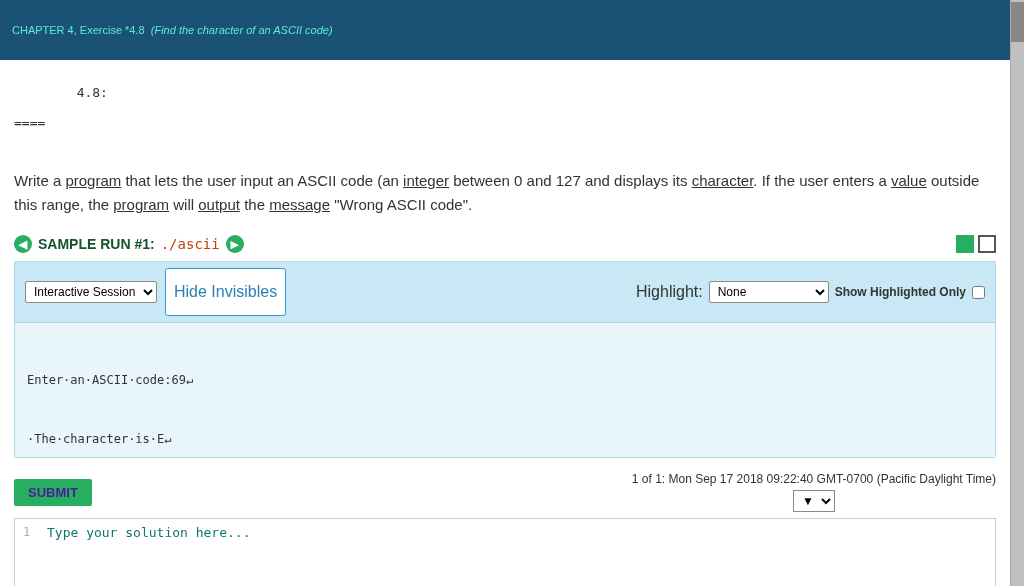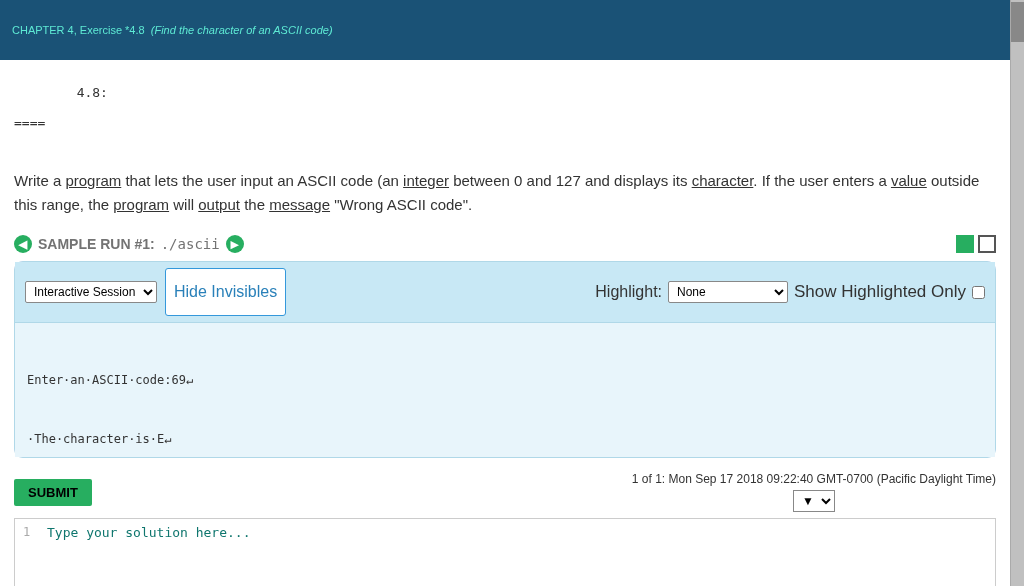--- a/index.html
+++ b/index.html
@@ -87,26 +87,26 @@
       border-radius: 50%;
       color: #fff;
       font-size: 11px;
       text-align: center;
       line-height: 18px;
       font-weight: bold;
     }
     .run-label {
       font-weight: bold;
       font-size: 14px;
-      color: #737373;
+      color: #14532d;
     }
     .run-cmd {
       font-family: monospace;
       font-size: 14px;
-      color: #737373;
+      color: #c2410c;
     }
     .run-arrow {
       display: inline-block;
       width: 18px;
       height: 18px;
       background: #27ae60;
       border-radius: 50%;
       color: #fff;
       font-size: 11px;
       text-align: center;
@@ -129,21 +129,21 @@
       background: #fff;
       border: 2px solid #555;
       display: inline-block;
     }
 
     
     .session-panel {
       margin: 0 14px 8px 14px;
       border: 1px solid #b0d8e8;
       background: #f0abfc;
-      border-radius: 9px;
+      border-radius: 2px;
     }
     .session-toolbar {
       display: flex;
       align-items: center;
       padding: 6px 10px;
       gap: 8px;
       background: #c8e8f5;
       border-bottom: 1px solid #b0d8e8;
     }
     .session-select {
@@ -175,21 +175,22 @@
     .highlight-select {
       border: 1px solid #888;
       background: #fff;
       font-size: 12px;
       padding: 2px 24px 2px 4px;
       border-radius: 2px;
       cursor: pointer;
       min-width: 120px;
     }
     .show-highlighted-label {
-      font-size: 17px;
+      font-size: 12px;
+      font-weight: bold;
     }
     .show-highlighted-checkbox {
       cursor: pointer;
     }
 
     
     .session-output {
       padding: 8px 12px;
       font-family: monospace;
       font-size: 12px;
@@ -206,21 +207,21 @@
     
     .submit-section {
       display: flex;
       align-items: center;
       justify-content: space-between;
       padding: 6px 14px;
       background: #fff;
     }
     .submit-btn {
       background: #27ae60;
-      color: #000000;
+      color: #4c1d95;
       border: none;
       padding: 6px 14px;
       font-weight: bold;
       font-size: 13px;
       cursor: pointer;
       border-radius: 2px;
     }
     .submission-info {
       font-size: 12px;
       color: #333;

